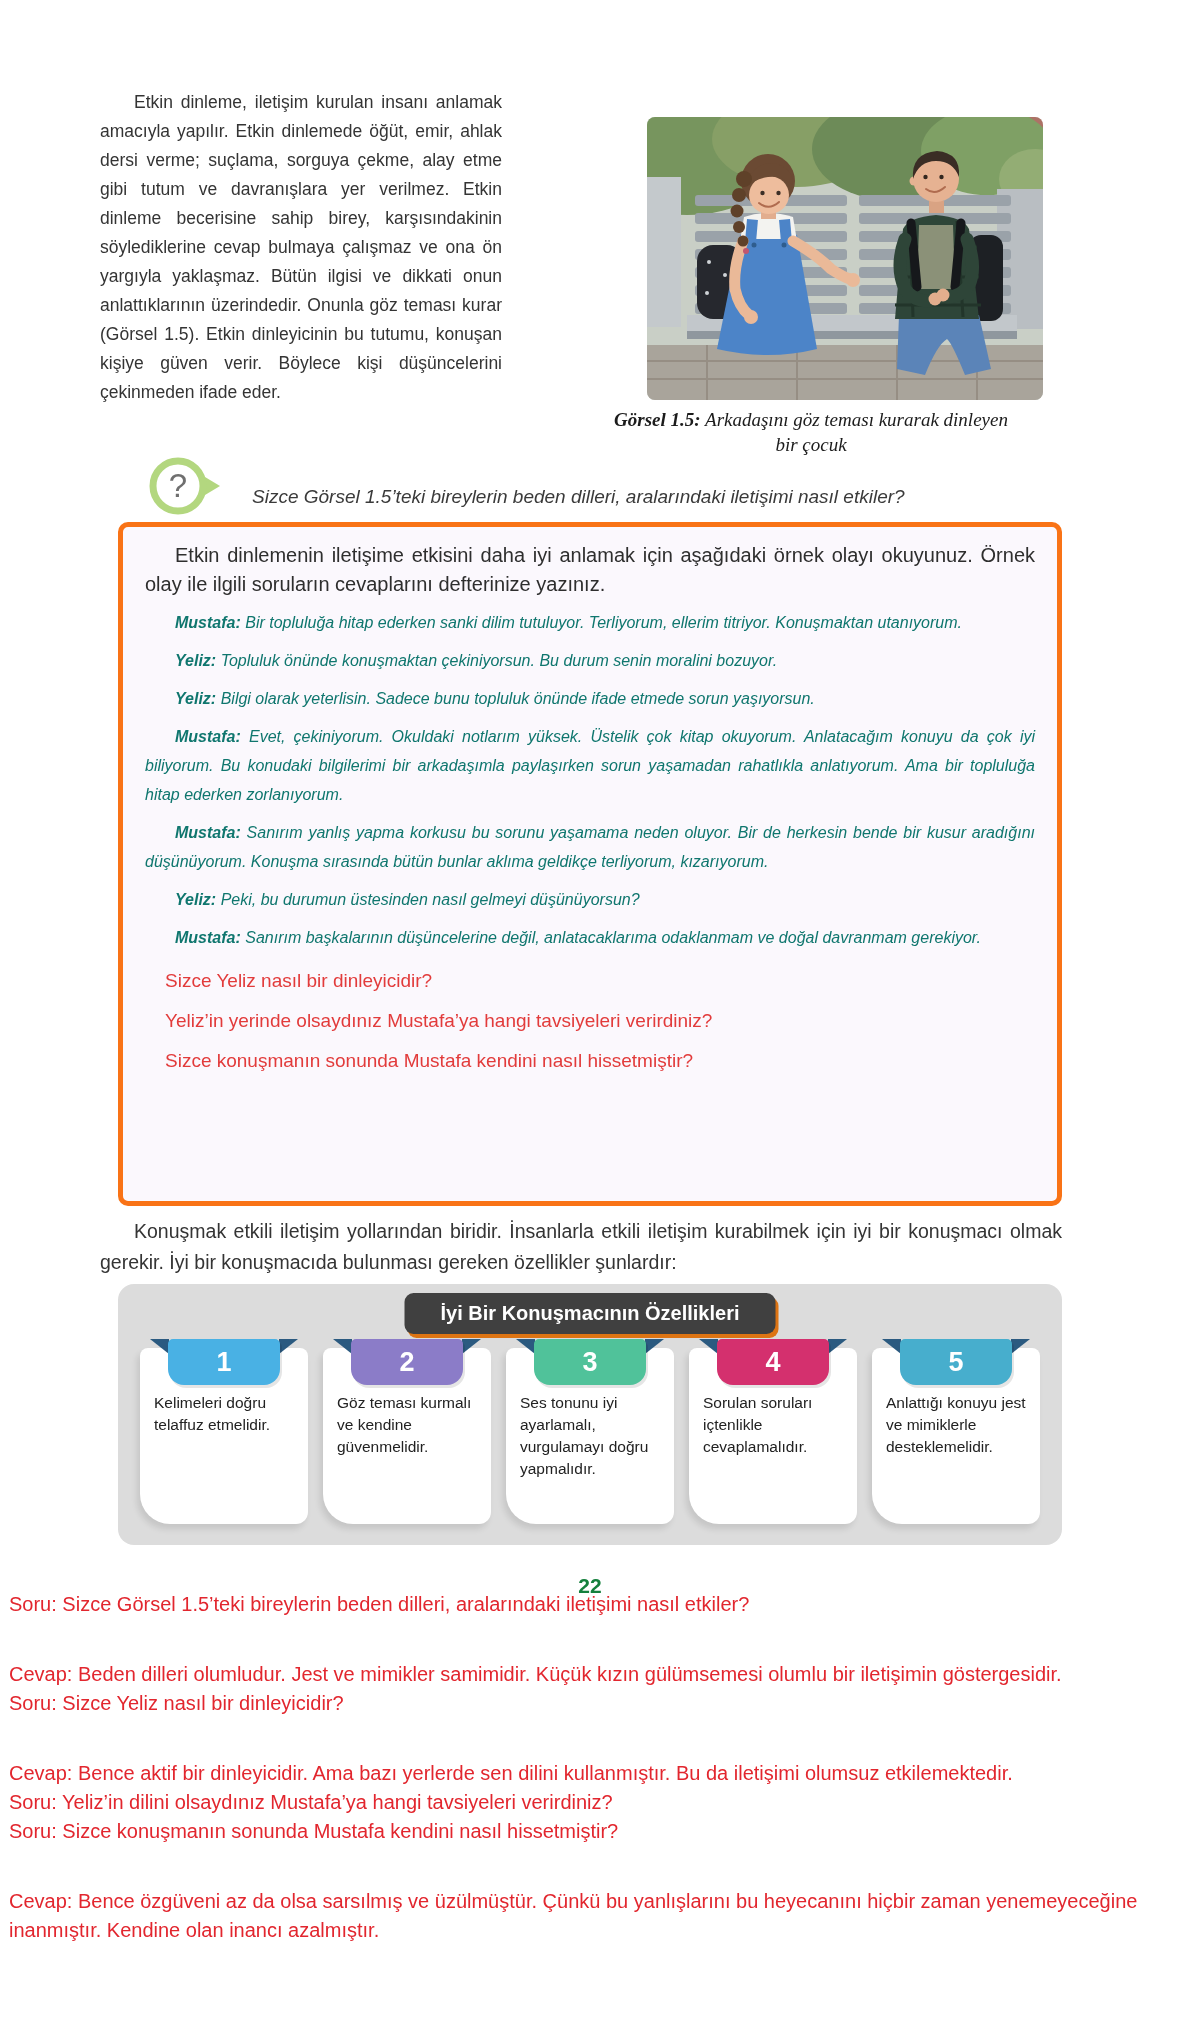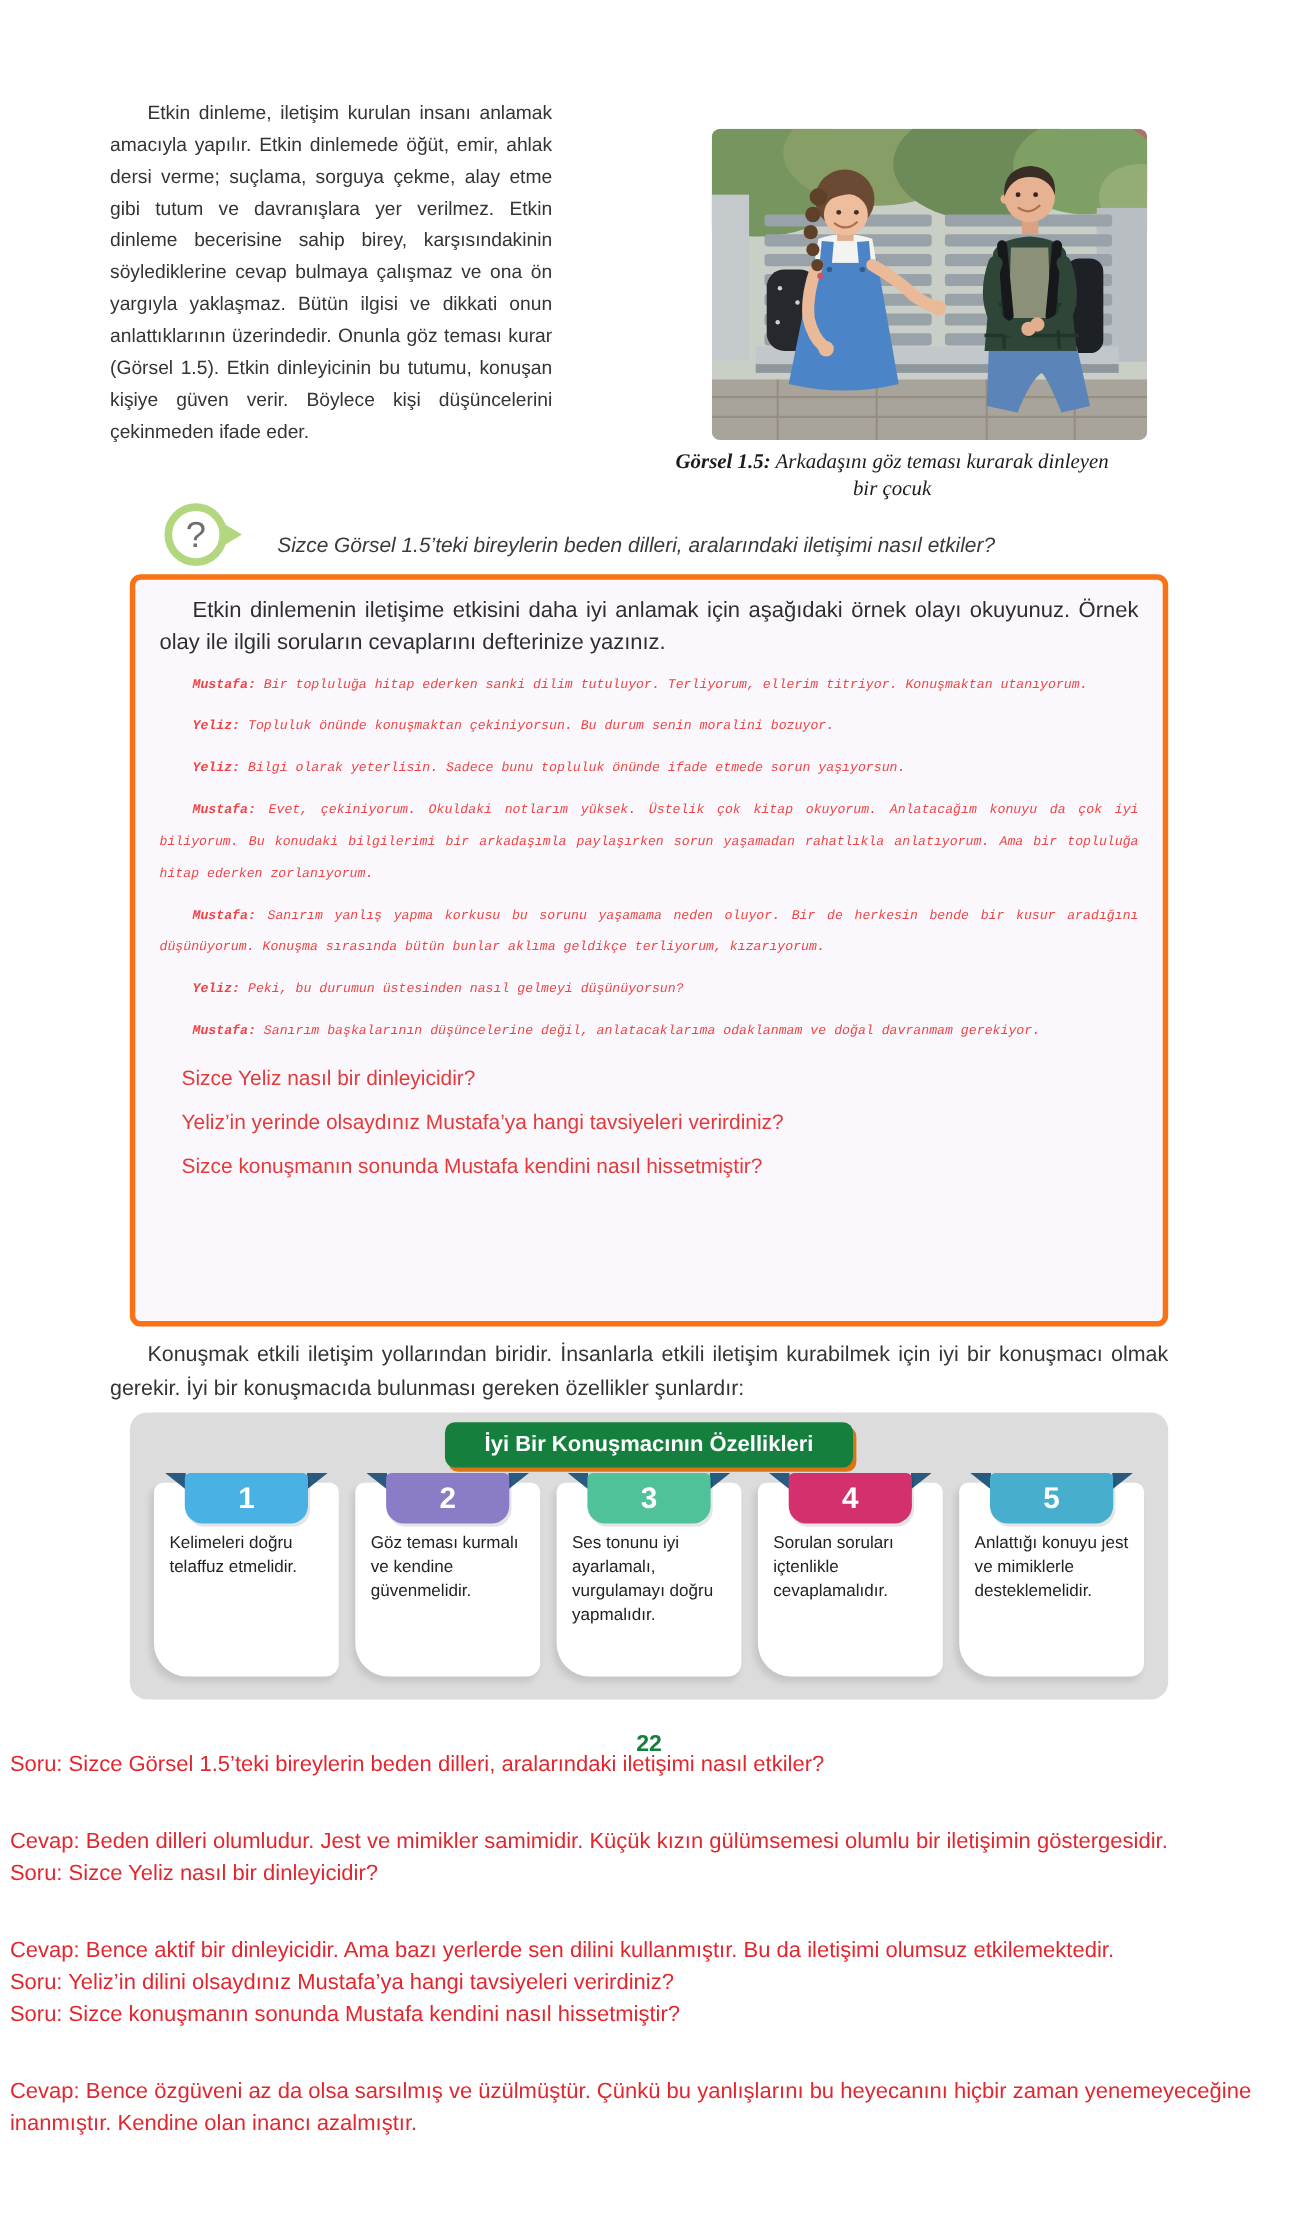--- a/index.html
+++ b/index.html
@@ -22,22 +22,22 @@
   
   #callout-icon{left:146px;top:454px;width:78px;height:64px;}
   #callout-text{left:252px;top:486px;width:790px;font-style:italic;font-size:19px;color:#3a3a3a;}
 
   
   #activity{left:118px;top:522px;width:944px;height:684px;box-sizing:border-box;
     background:#fbf8fd;border:5px solid #f97316;border-radius:10px;
     padding:14px 22px 0 22px;overflow:hidden;}
   #activity p{margin:0;}
   .box-intro{font-size:20px;line-height:29px;text-align:justify;text-indent:30px;margin-bottom:2px !important;}
-  .dlg{font-style:italic;font-size:12px;line-height:29px;text-align:justify;
-    text-indent:30px;margin-top:9px !important;color:#ef4444;font-family:Liberation Mono, monospace;}
+  .dlg{font-style:italic;font-size:16px;line-height:29px;text-align:justify;
+    text-indent:30px;margin-top:9px !important;color:#0f766e;}
   .dlg b{font-weight:bold;}
   .box-q{color:#e23b3b;font-size:19px;margin-top:18px !important;padding-left:20px;}
 
   
   #para2{left:100px;top:1216px;width:962px;font-size:19.5px;line-height:31px;
     text-align:justify;text-indent:34px;color:#343434;}
 
   
   #diagram{left:118px;top:1284px;width:944px;height:261px;background:#dcdcdc;border-radius:16px;}
   #dg-title{position:absolute;left:50%;top:9px;transform:translateX(-50%);
@@ -188,21 +188,21 @@
   <p class="dlg"><b>Yeliz:</b> <span>Peki, bu durumun üstesinden nasıl gelmeyi düşünüyorsun?</span></p>
   <p class="dlg"><b>Mustafa:</b> <span>Sanırım başkalarının düşüncelerine değil, anlatacaklarıma odaklanmam ve doğal davranmam gerekiyor.</span></p>
   <p class="box-q">Sizce Yeliz nasıl bir dinleyicidir?</p>
   <p class="box-q">Yeliz’in yerinde olsaydınız Mustafa’ya hangi tavsiyeleri verirdiniz?</p>
   <p class="box-q">Sizce konuşmanın sonunda Mustafa kendini nasıl hissetmiştir?</p>
 </div>
 
 <div id="para2" class="abs">Konuşmak etkili iletişim yollarından biridir. İnsanlarla etkili iletişim kurabilmek için iyi bir konuşmacı olmak gerekir. İyi bir konuşmacıda bulunması gereken özellikler şunlardır:</div>
 
 <div id="diagram" class="abs">
-  <div id="dg-title" style="background: #15803d;">İyi Bir Konuşmacının Özellikleri</div>
+  <div id="dg-title" style="background: #404040;">İyi Bir Konuşmacının Özellikleri</div>
   <div id="cards">
     <div class="card">
       <div class="fold l"></div>
       <div class="fold r"></div>
       <div class="tag" style="background: rgb(73, 177, 228);">1</div>
       <span>Kelimeleri doğru telaffuz etmelidir.</span>
     </div>
     <div class="card">
       <div class="fold l"></div>
       <div class="fold r"></div>

